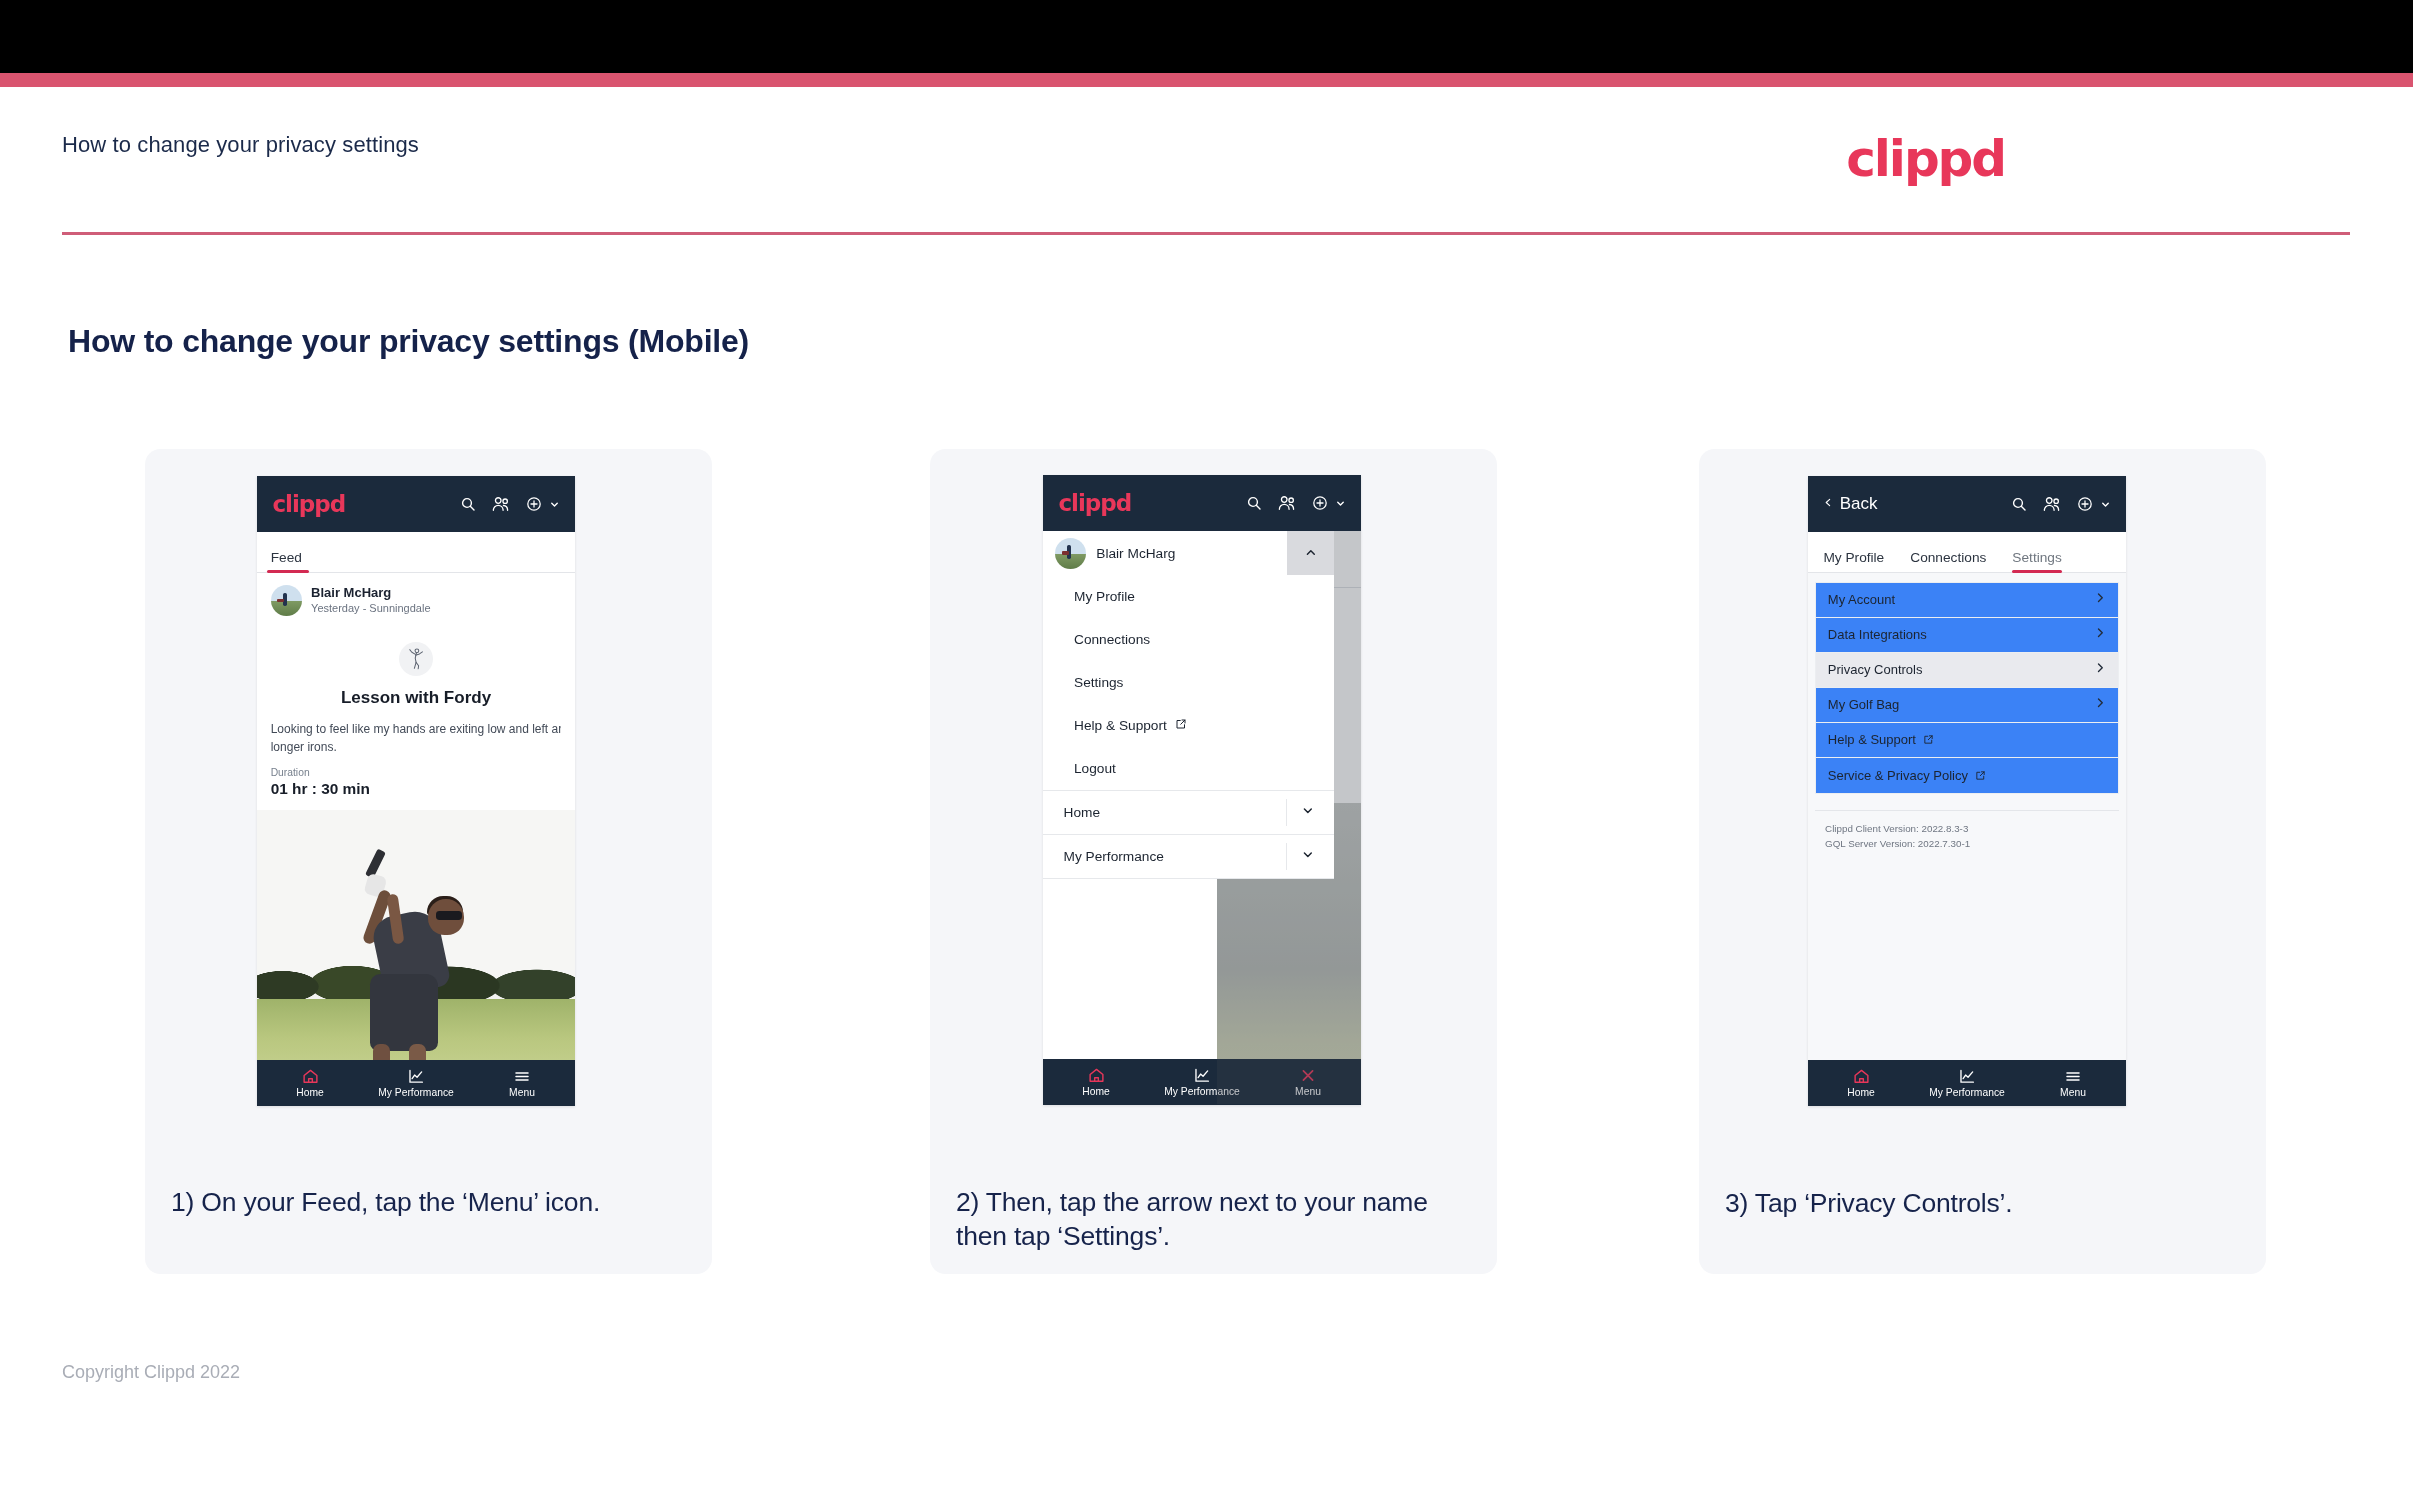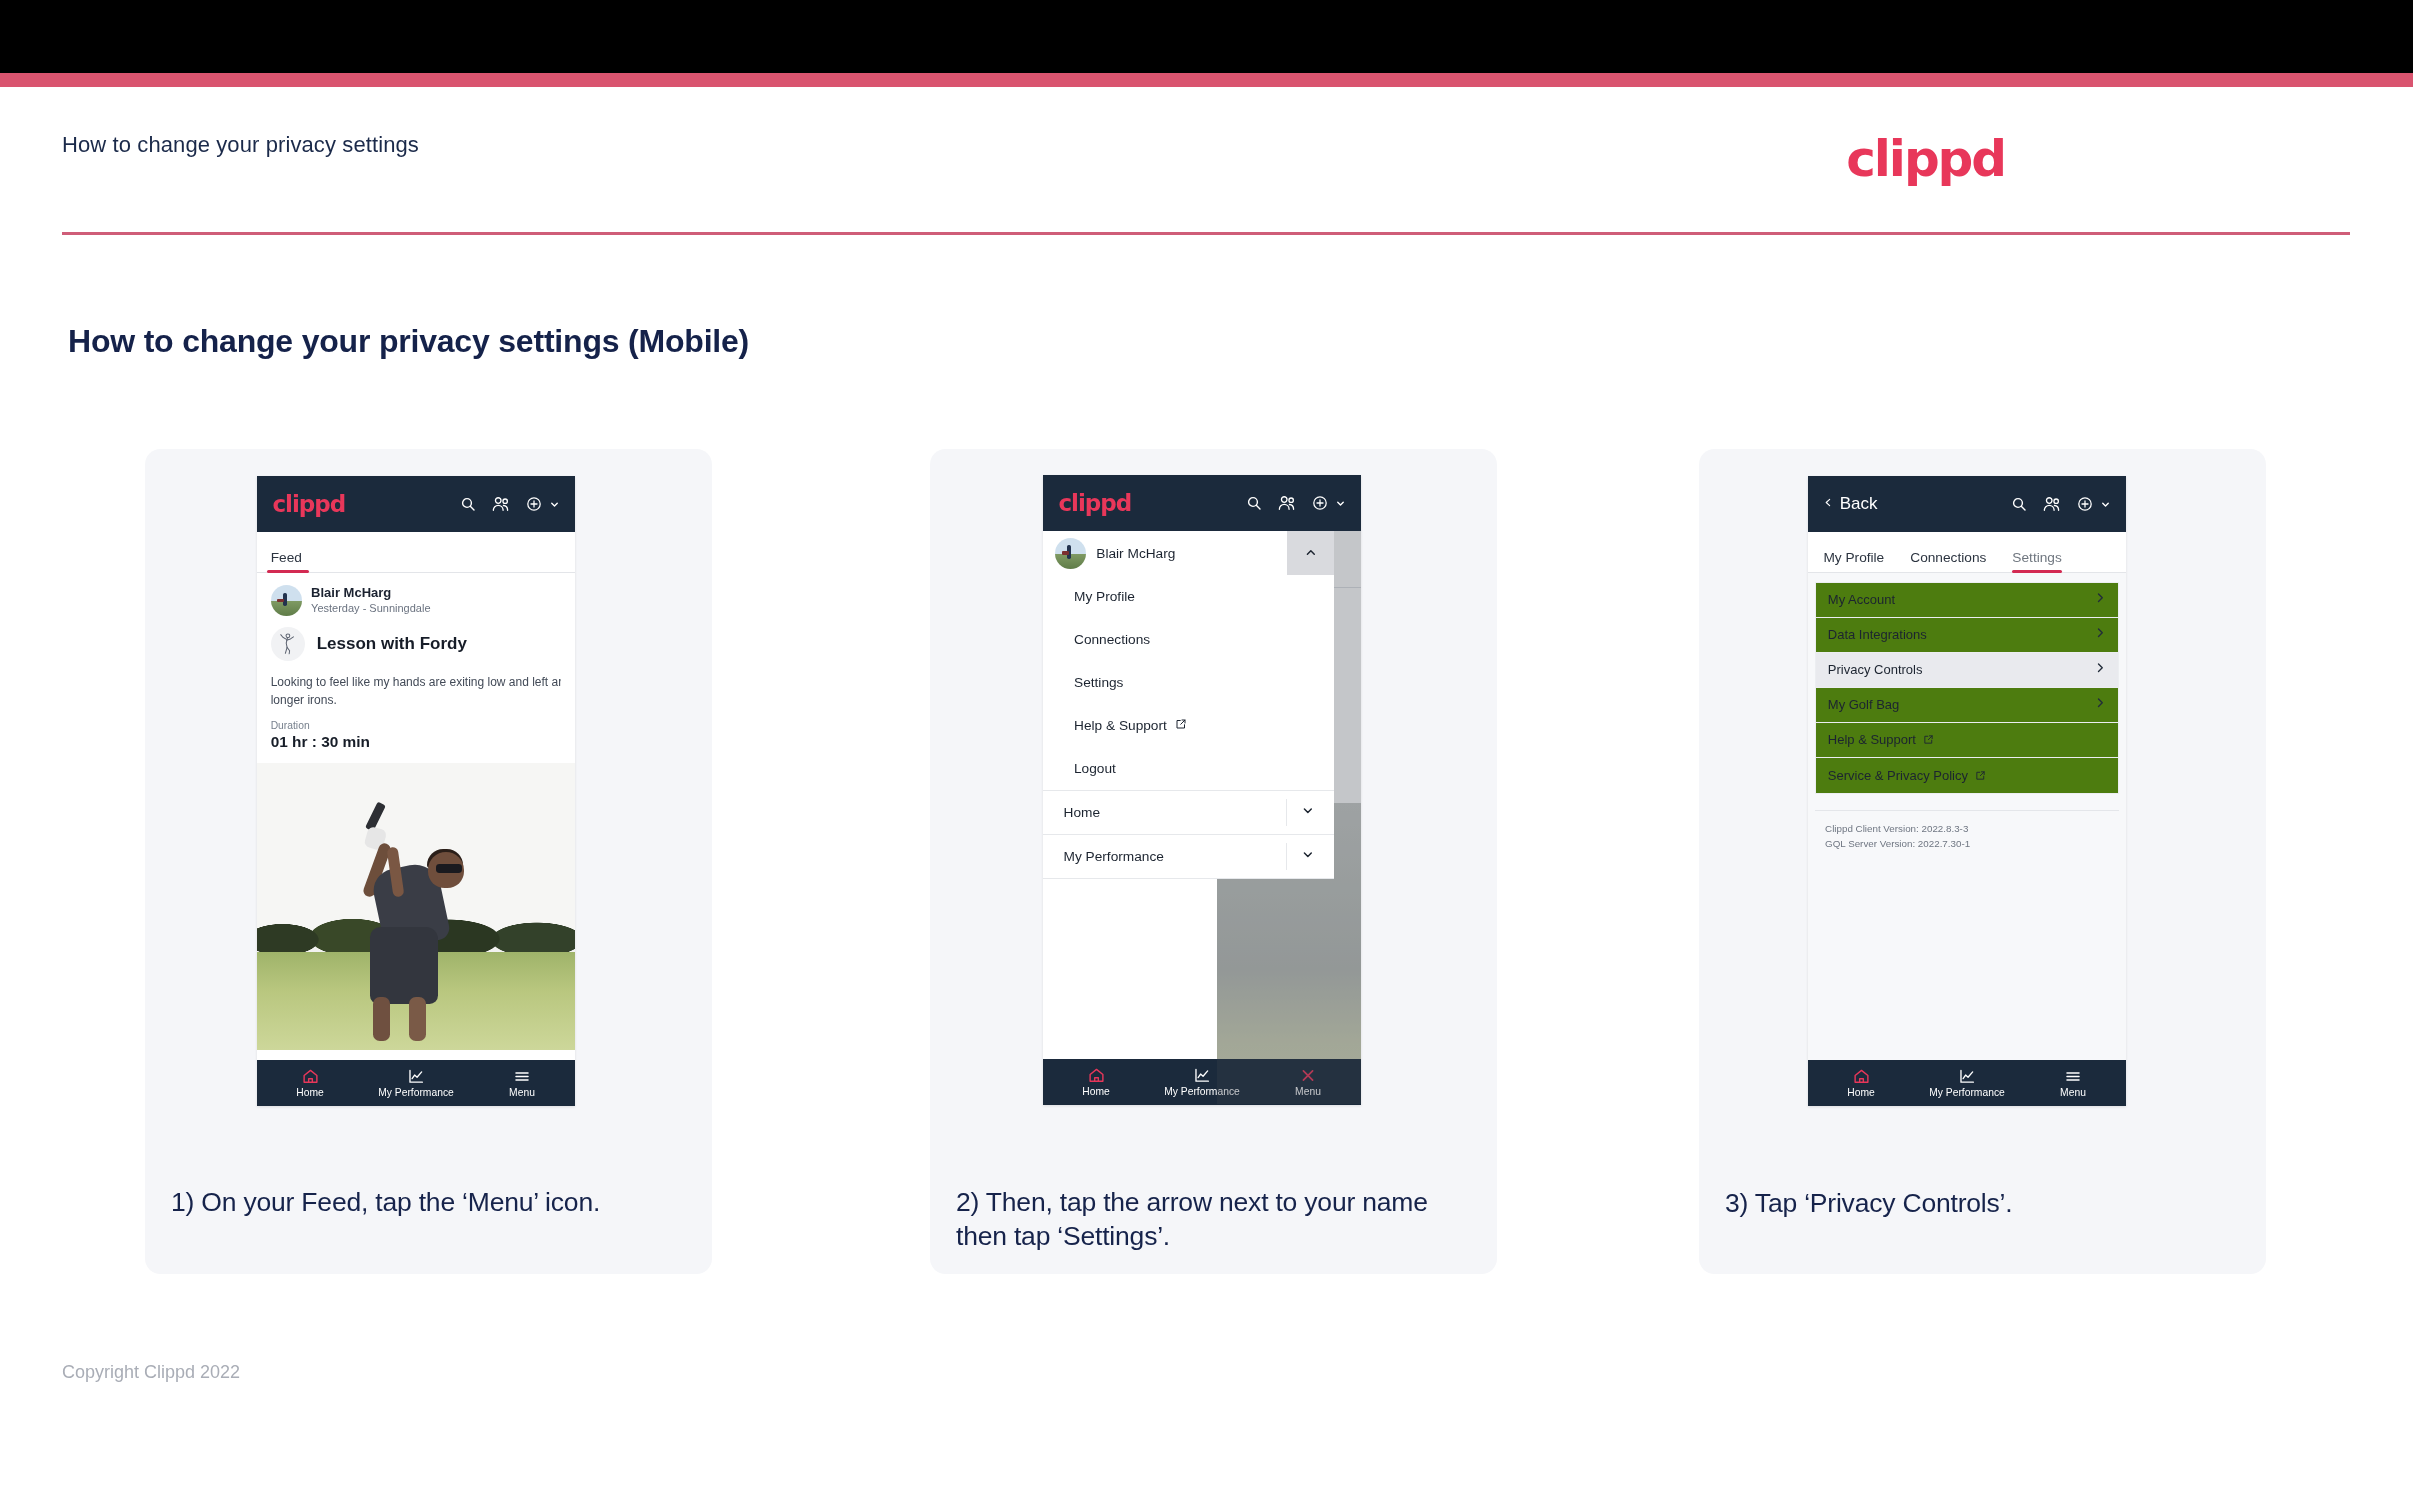--- a/index.html
+++ b/index.html
@@ -102,21 +102,21 @@
     background: linear-gradient(180deg,#cfe0ee 0%,#cfe0ee 52%,#7f9a63 52%,#5f7c48 100%);
     position: relative;
   }
   .avatar .fig { position: absolute; left: 12px; top: 7.7px; width: 4.3px; height: 13.7px;
                  background: #22334e; border-radius: 1.7px; }
   .avatar .fig2 { position: absolute; left: 6.8px; top: 13.7px; width: 6.8px; height: 3.4px;
                  background: #7b2f2f; border-radius: 0.9px; }
   .u-name { font-size: 13px; font-weight: 700; color: #1b2230; line-height: 1.25; }
   .u-sub  { font-size: 11px; color: #6b7380; line-height: 1.3; }
 
-  .lesson-row { display: flex; align-items: center; gap: 12px; margin-top: 11px; }
+  .lesson-row { display: flex; align-items: center; gap: 12px; margin-top: 26px; flex-direction: column; }
   .lesson-icon {
     width: 34px; height: 34px; border-radius: 50%; background: #f1f2f4;
     display: flex; align-items: center; justify-content: center; flex: 0 0 34px;
   }
   .lesson-title { font-size: 17px; font-weight: 700; color: #171d28; }
 
   .post-body { margin-top: 12px; font-size: 12px; color: #424a57; line-height: 1.5;
                white-space: nowrap; overflow: hidden; }
   .post-body .l2 { white-space: normal; }
   .dur-label { margin-top: 11px; font-size: 10.3px; color: #77808d; }
@@ -206,21 +206,21 @@
   .p2-sep { height: 0.9px; background: #e6e8eb; }
   .p2-collapse {
     height: 44px; display: flex; align-items: center; padding-left: 20.5px;
     font-size: 13.7px; color: #1c2430; position: relative; border-bottom: 0.9px solid #e6e8eb;
   }
   .p2-collapse .chev { position: absolute; right: 19px; top: 50%; transform: translateY(-50%); }
   .p2-collapse .vdiv { position: absolute; right: 47px; top: 7.7px; bottom: 7.7px; width: 0.9px; background: #e6e8eb; }
 
   
   .p3-body { background: #f7f8fa; height: 517px; padding: 8.5px 6.8px 0 6.8px; }
-  .p3-list { background: #4d7c0f; border: 0.9px solid #eceef1; }
+  .p3-list { background: #3b82f6; border: 0.9px solid #eceef1; }
   .p3-row {
     height: 35px; display: flex; align-items: center; padding: 0 12px;
     font-size: 13px; color: #1c2430; border-bottom: 0.9px solid #eceef1; position: relative;
   }
   .p3-row:last-child { border-bottom: none; }
   .p3-row.hl { background: #e9eaee; align-items: center; }
   .p3-row .chev { margin-left: auto; }
   .p3-row .ext { margin-left: 6.8px; display: inline-flex; }
   .p3-ver { margin-top: 16px; padding: 10.3px 10.3px 0 10.3px; border-top: 0.9px solid #e4e6ea; }
   .p3-ver div { font-size: 9.8px; color: #6f7682; line-height: 1.55; }

